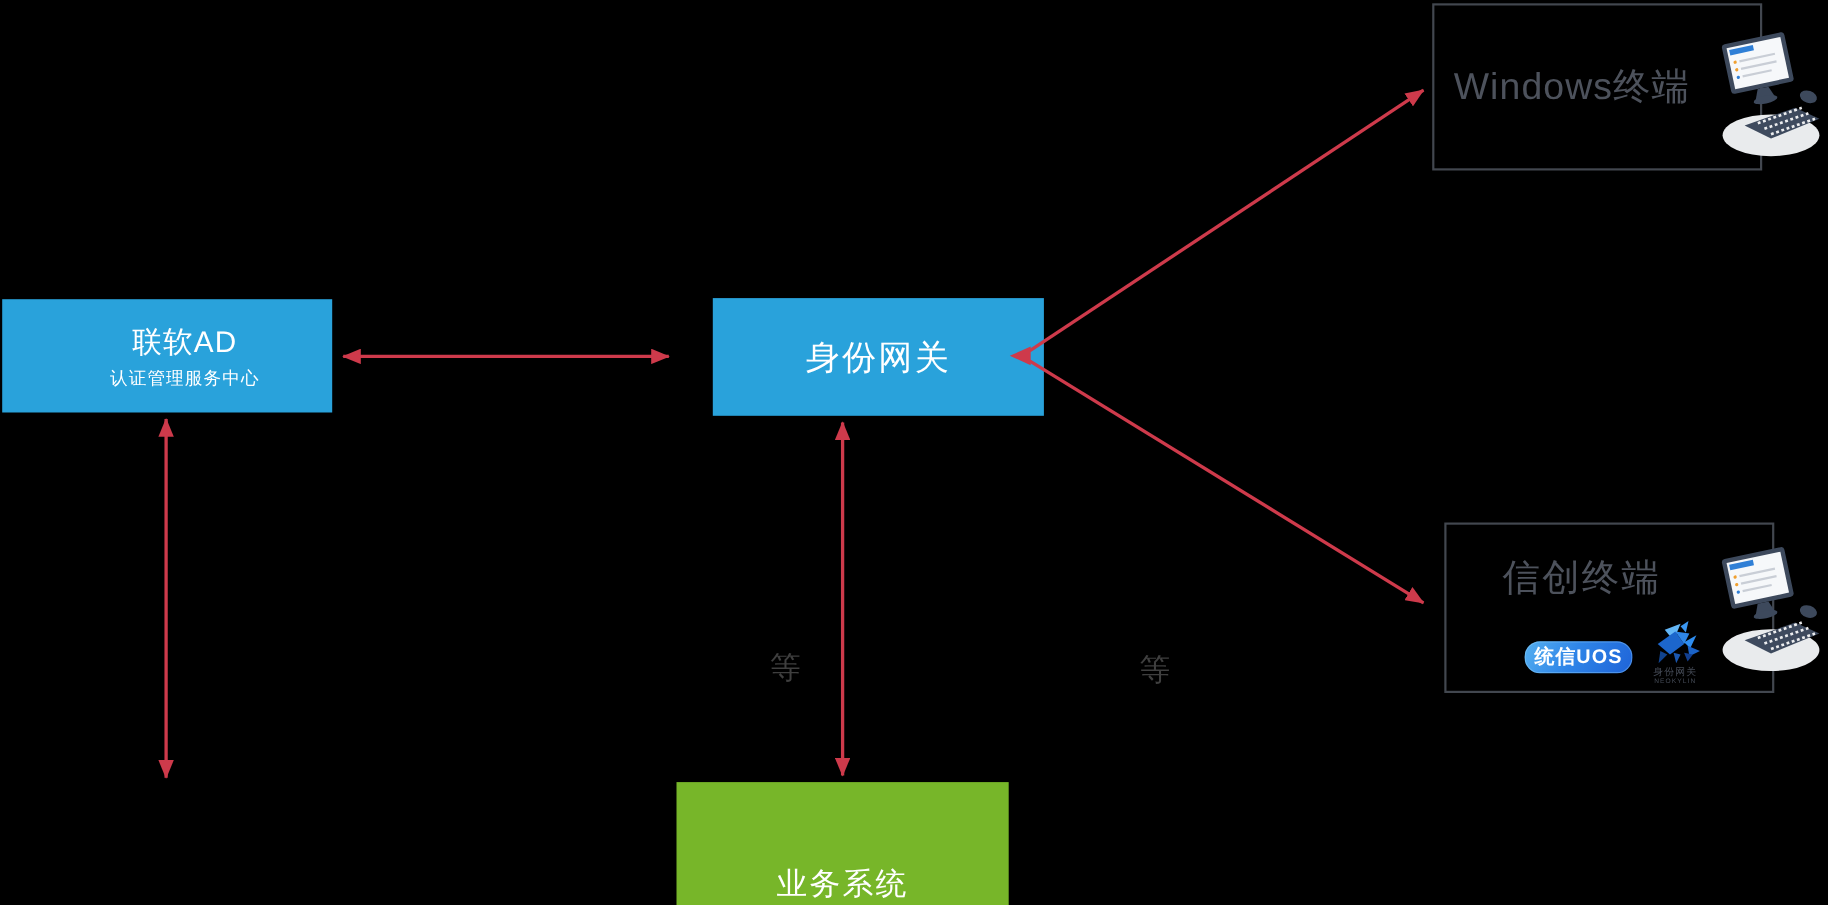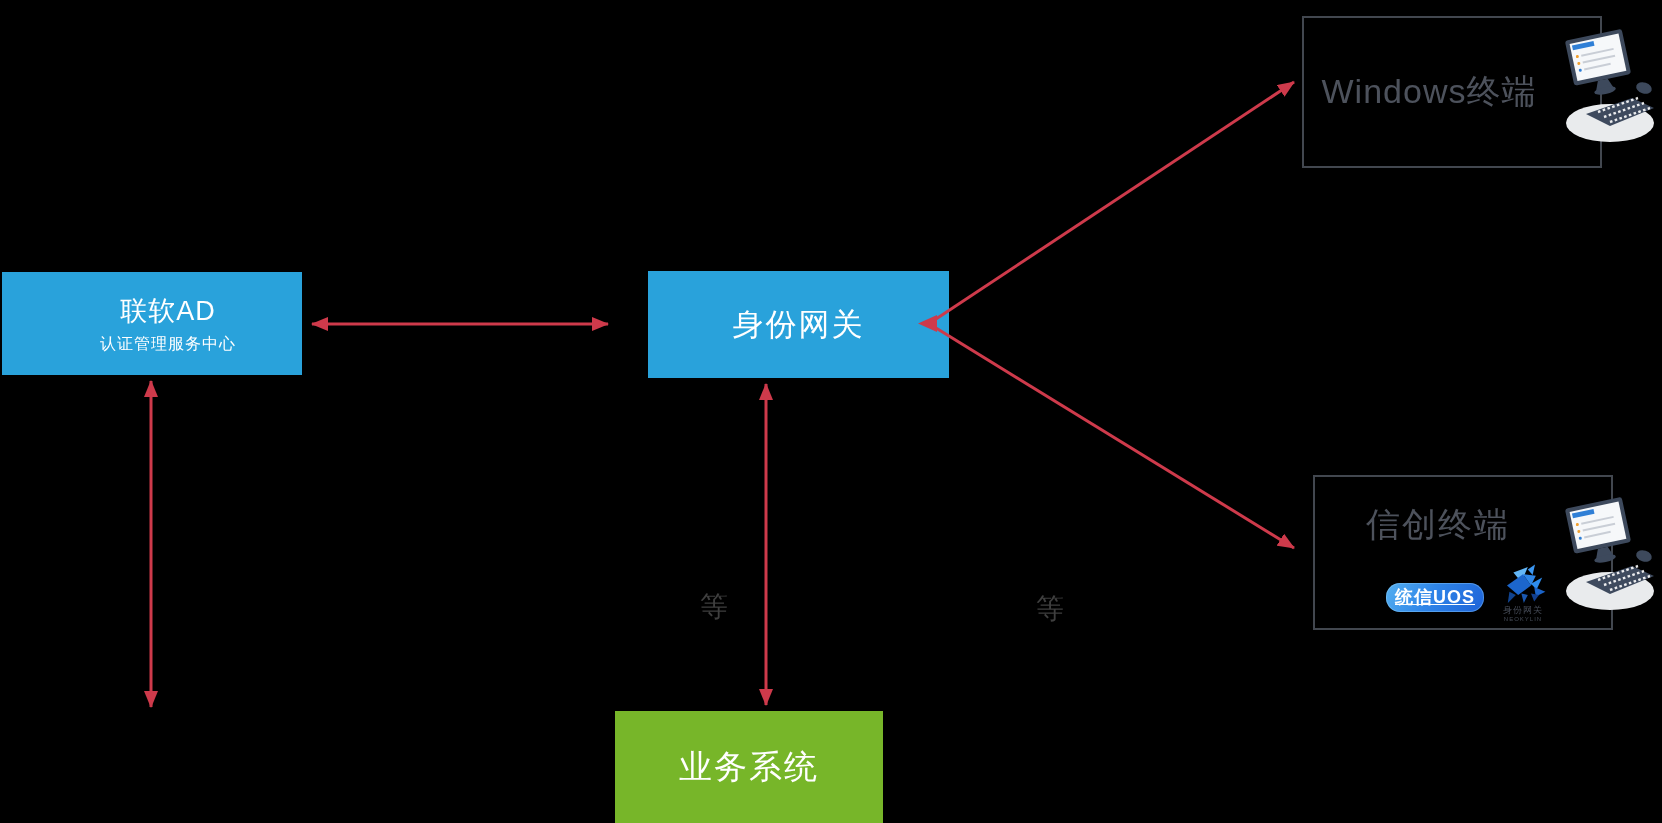--- a/index.html
+++ b/index.html
@@ -24,33 +24,33 @@
 
   .node-blue{background:var(--node-blue);color:#fff;}
   #leagsoft{left:2px;top:272px;width:300px;height:103px;padding-left:32px;}
   #leagsoft .t1{font-size:27px;letter-spacing:1px;}
   #leagsoft .t2{font-size:16px;margin-top:5px;letter-spacing:1px;}
   #gateway{left:616px;top:271px;width:301px;height:107px;font-size:31px;letter-spacing:2px;margin-left:32px;}
 
   #microsoft{left:2px;top:713px;width:300px;height:105px;background:var(--ms-fill);
     border:3px solid var(--ms-border);color:var(--ms-text);font-size:34px;letter-spacing:1px;}
 
-  #business{left:615px;top:711px;width:268px;height:112px;background:var(--node-green);
-    color:#fff;font-size:33px;letter-spacing:2px;}
+  #business{left:615px;top:711px;width:302px;height:112px;background:var(--node-green);
+    color:#fff;font-size:28px;letter-spacing:2px;justify-content:flex-end;}
 
   .terminal{border:2px solid var(--terminal-border);color:var(--terminal-text);background:transparent;}
-  #windows{left:1302px;top:16px;width:300px;height:152px;font-size:34px;}
+  #windows{left:1302px;top:3px;width:300px;height:152px;font-size:34px;}
   #windows .title{padding-right:46px;letter-spacing:1px;}
   #xinchuang{left:1302px;top:475px;width:300px;height:155px;justify-content:flex-start;margin-left:11px;}
   #xinchuang .title{margin-top:25px;font-size:34px;letter-spacing:2px;padding-right:50px;}
 
   .uos-pill{position:absolute;left:71px;top:106px;width:98px;height:29px;border-radius:14px;
     background:linear-gradient(120deg,#55b0f0 0%,#2f85e8 45%,#1e63d8 100%);
     box-shadow:inset 0 0 0 1px rgba(160,220,255,.35);
-    color:#fff;font-size:18px;font-weight:bold;line-height:29px;text-align:center;letter-spacing:1px;text-decoration:underline;}
+    color:#fff;font-size:18px;font-weight:bold;line-height:29px;text-align:center;letter-spacing:1px;}
   .kylin{position:absolute;left:178px;top:86px;width:60px;text-align:center;line-height:1;}
   .kylin .kt1{font-size:9px;color:#454b57;letter-spacing:1px;margin-top:0;}
   .kylin .kt2{font-size:6px;color:#454b57;letter-spacing:1px;margin-top:1px;}
 
   .etc{position:absolute;color:var(--etc-text);font-size:28px;}
   #etc-left{left:700px;top:588px;}
   #etc-right{left:1036px;top:590px;}
 
   .pc-icon{position:absolute;width:100px;height:118px;z-index:5;}
   #pc-windows{left:1558px;top:28px;}

